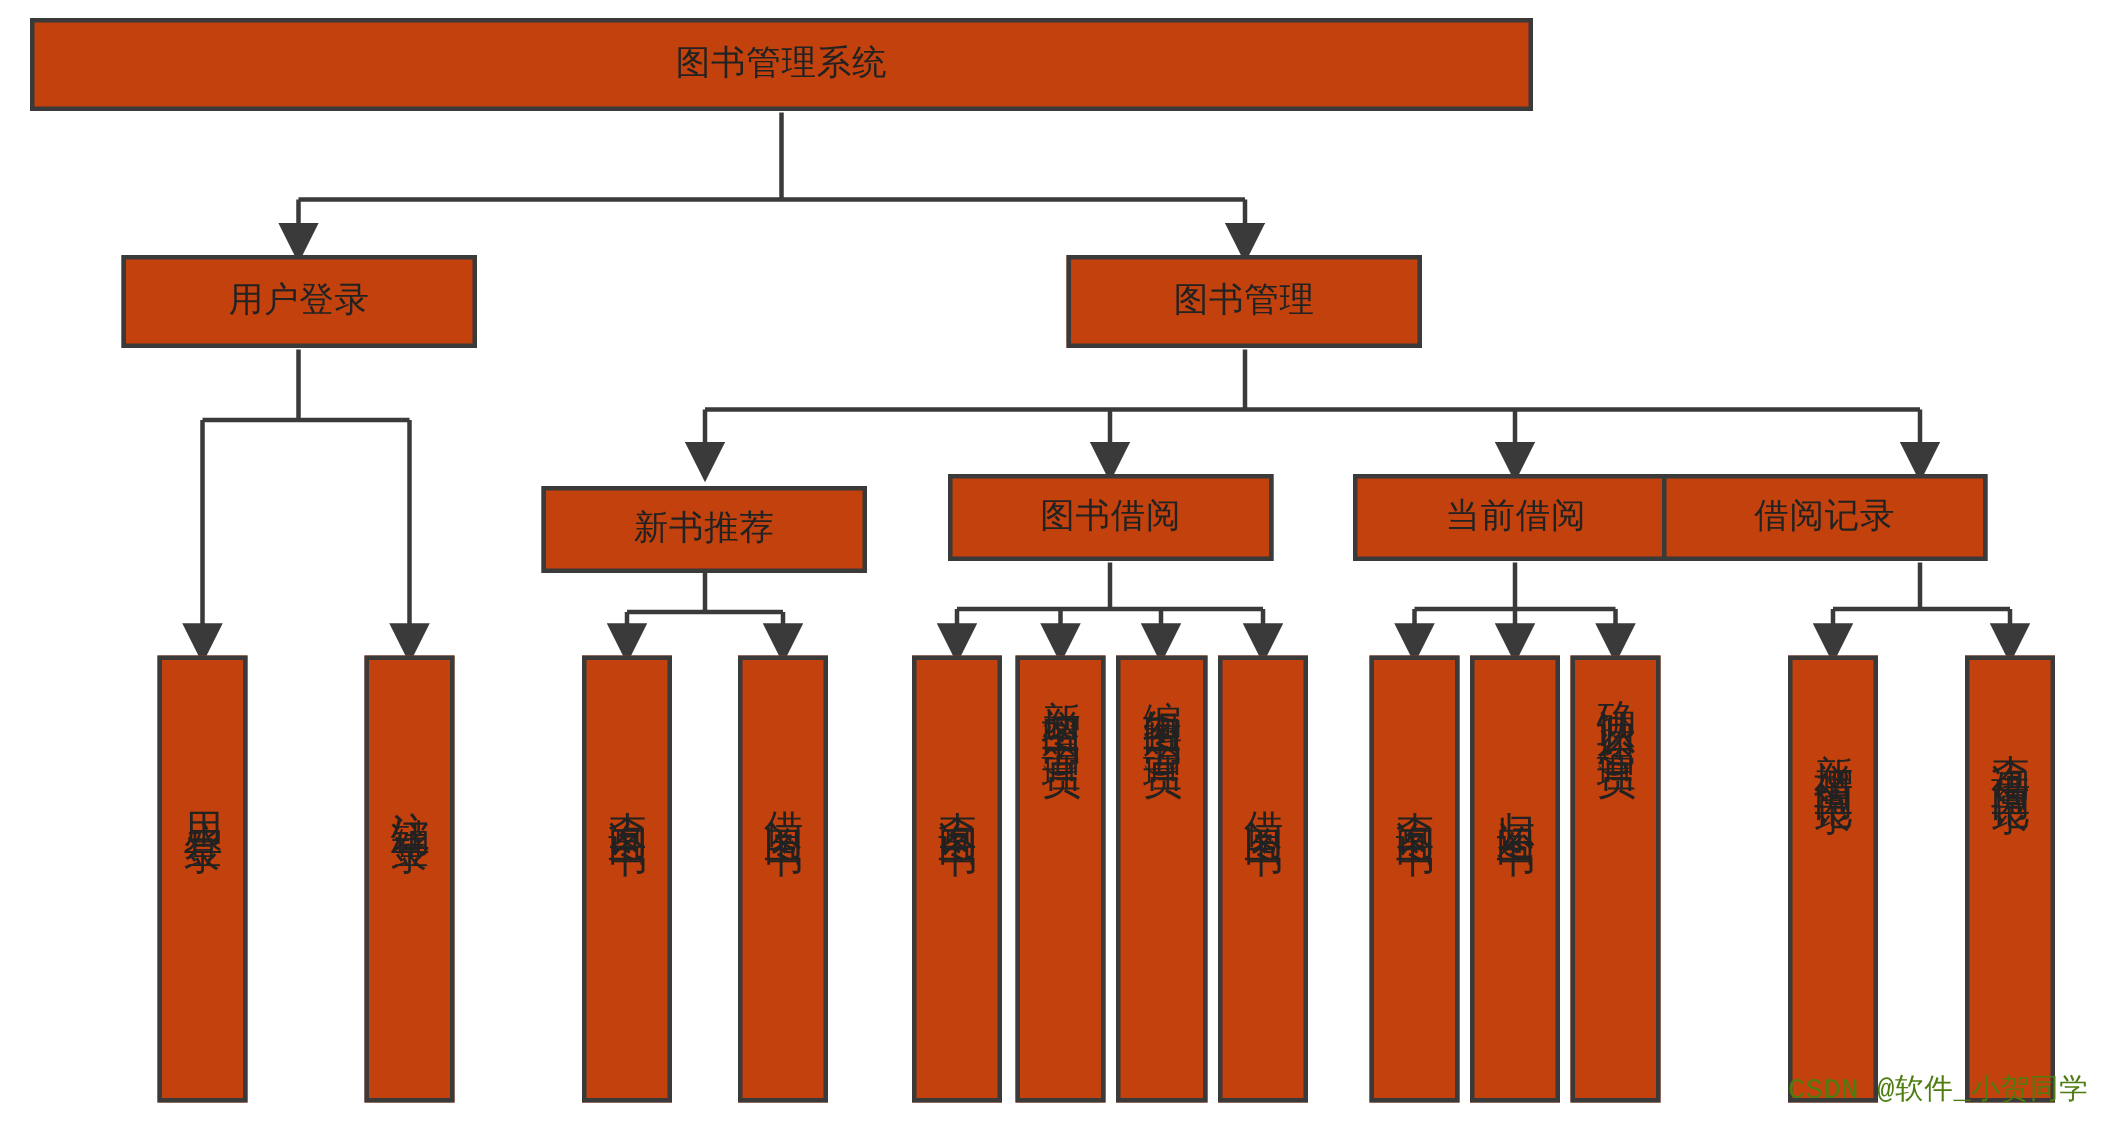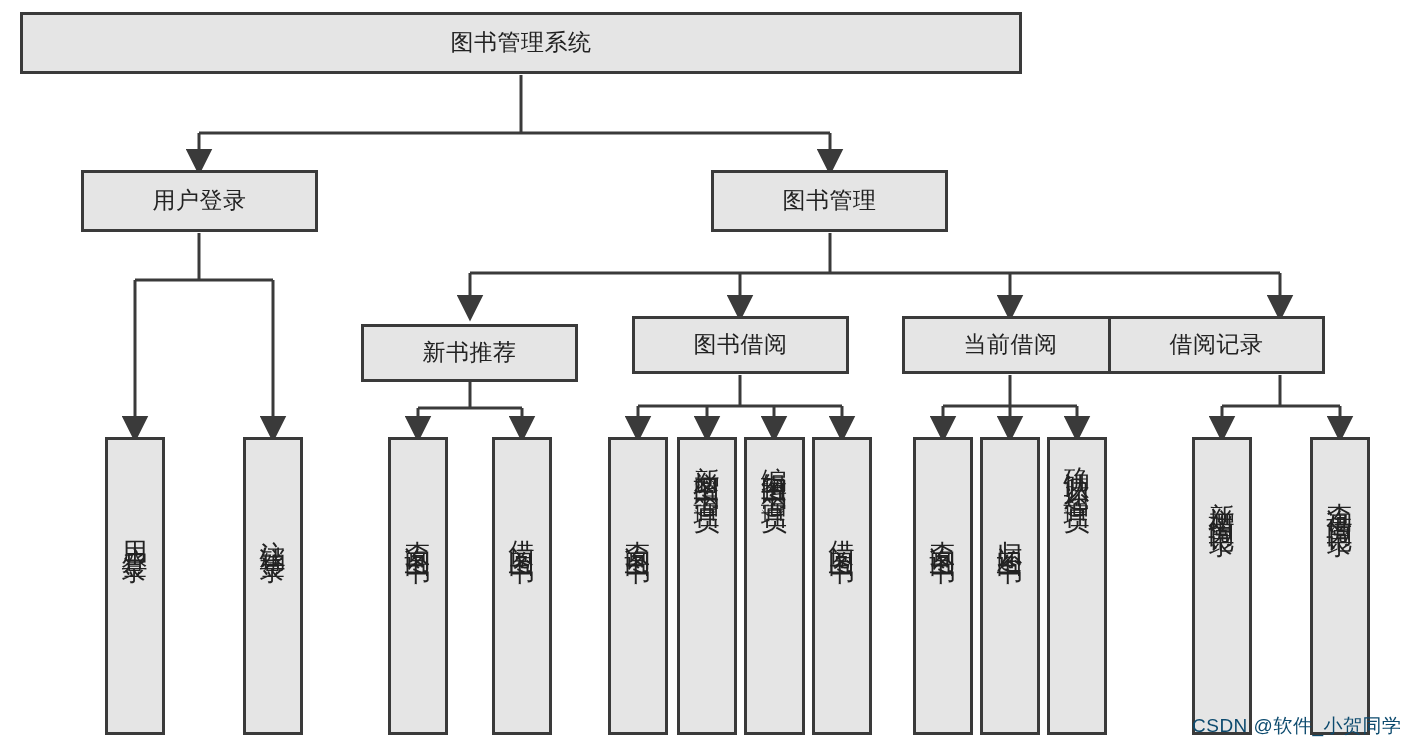--- a/index.html
+++ b/index.html
@@ -23,21 +23,21 @@
     left: 0;
     top: 0;
     width: 1405px;
     height: 747px;
     pointer-events: none;
   }
   .node {
     position: absolute;
     box-sizing: border-box;
     border: 3px solid #3a3a3a;
-    background: #e5e5e5;
+    background: #c2410c;
     display: flex;
     align-items: center;
     justify-content: center;
   }
   .node .label {
     color: #222222;
     line-height: 1.12;
     text-align: center;
     white-space: nowrap;
   }
@@ -58,25 +58,25 @@
     writing-mode: vertical-rl;
     text-orientation: upright;
     font-size: 26px;
     line-height: 1.0;
     letter-spacing: 6px;
     white-space: nowrap;
     text-align: left;
   }
   .watermark {
     position: absolute;
-    color: #0c4a6e;
+    color: #4d7c0f;
     font-size: 19px;
     letter-spacing: 0.5px;
     white-space: nowrap;
-    font-family: Liberation Sans, sans-serif;
+    font-family: Liberation Mono, monospace;
   }
 </style>
 </head>
 <body>
 
 <div id="canvas">
 
   <svg class="connectors" viewBox="0 0 1405 747">
     <defs>
       <marker id="arrowhead" markerWidth="9" markerHeight="9" refX="4.5" refY="4.5" orient="auto" markerUnits="strokeWidth">

